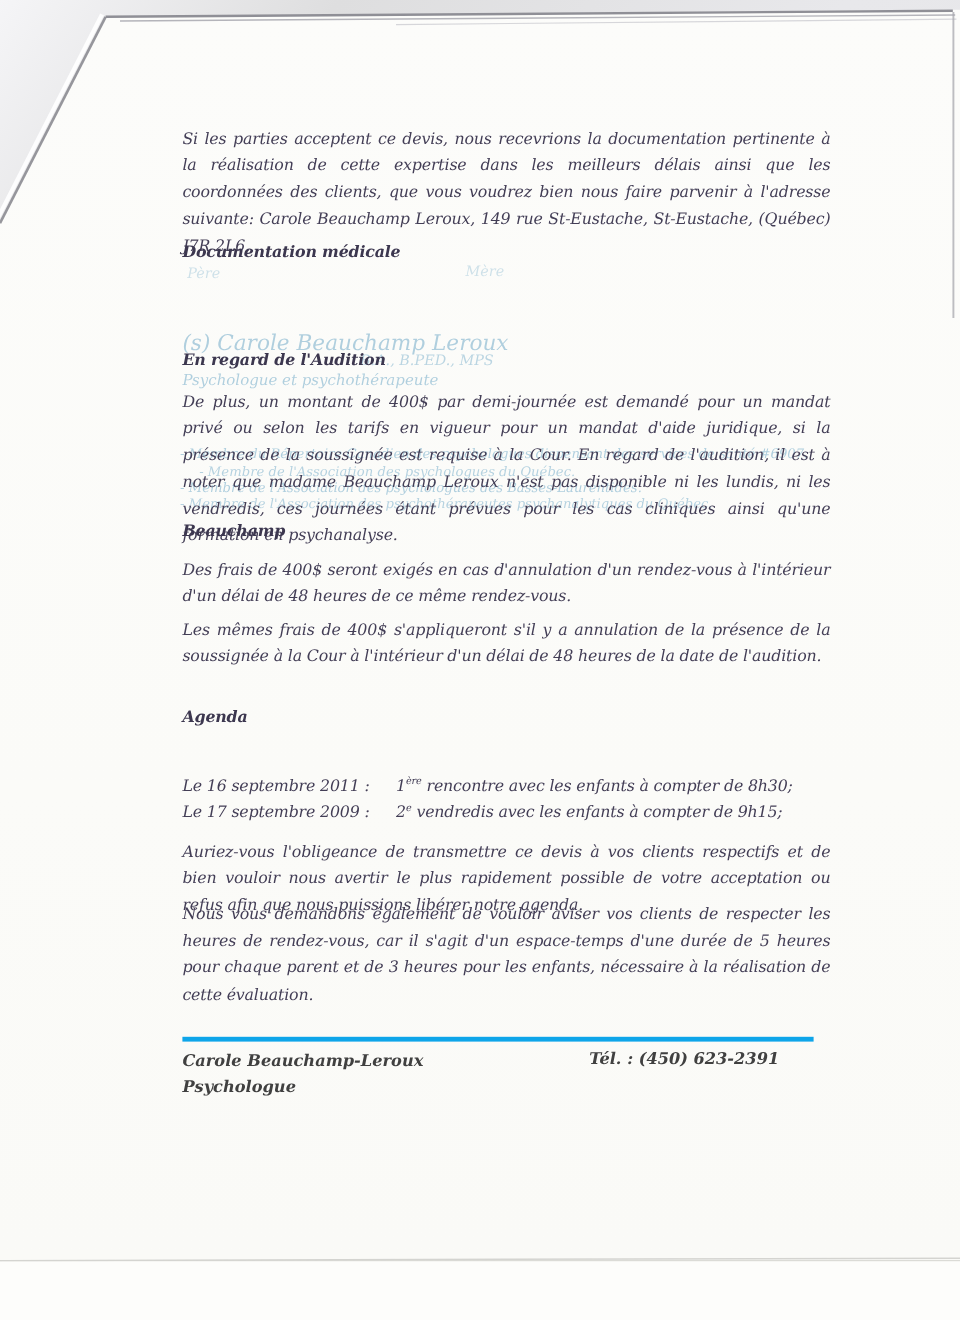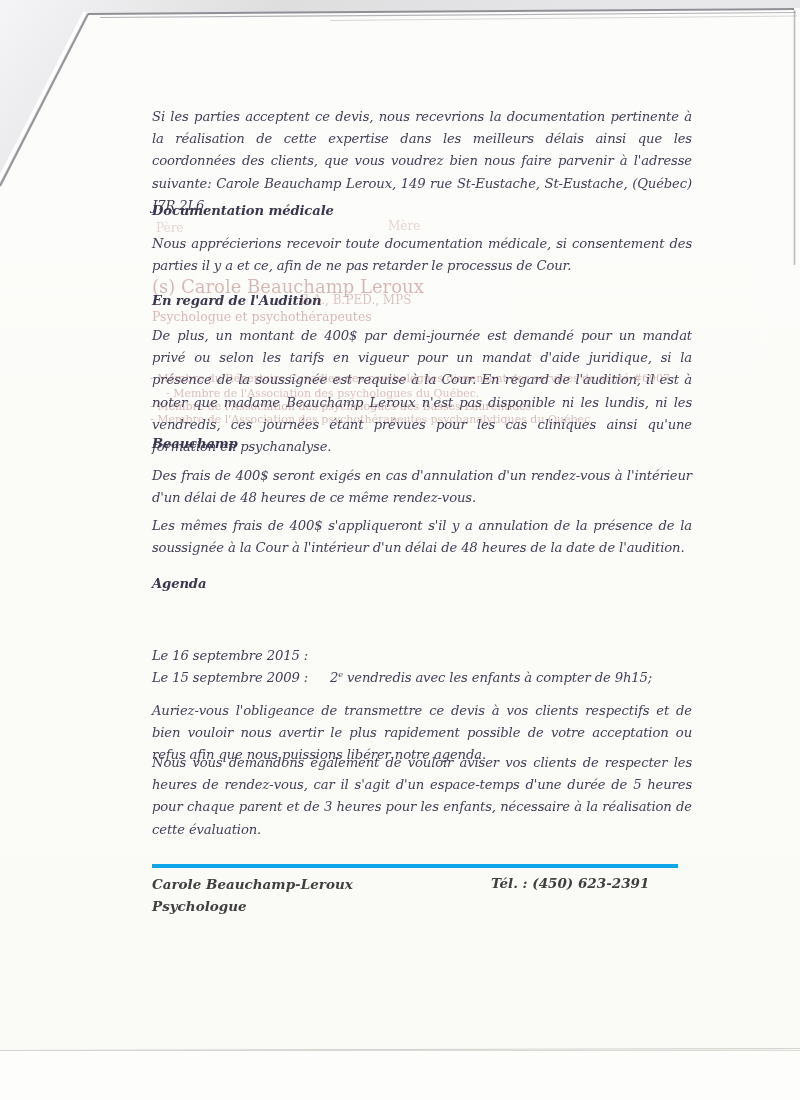--- a/index.html
+++ b/index.html
@@ -37,42 +37,42 @@
     width:auto;
   }
   .b-p1   { top:106px; }
   .b-h1   { top:200px; }
   .b-p2   { top:233px; }
   .b-h2   { top:290px; }
   .b-p3   { top:325px; }
   .b-h3   { top:433px; }
   .b-p4   { top:465px; }
   .b-p5   { top:515px; }
-  .b-h4   { top:573px; }
+  .b-h4   { top:588px; }
   .b-int  { top:607px; }
   .b-sch  { top:645px; }
   .b-p6   { top:700px; }
   .b-p7   { top:752px; }
   .sched-row { display:flex; }
   .sched-date { width:178px; flex:0 0 178px; }
   .sched-detail { flex:1; }
   sup { font-size:0.62em; line-height:0; }
   
   .footer {
     position:absolute; left:152px; top:864px; width:526px;
     border-top:4px solid #0ea5e9;
     font-style:italic; color:#404040; font-size:13.5px; line-height:22px;
   }
   .sig-name  { position:absolute; left:0;   top:5px;  font-weight:700; white-space:nowrap; }
   .sig-title { position:absolute; left:0;   top:27px; font-weight:700; white-space:nowrap; }
   .sig-phone { position:absolute; left:339px; top:4px; font-weight:700; white-space:nowrap; }
   
   .ghost {
-    position:absolute; white-space:nowrap;
-    color:#7f1d1d;
+    position:absolute; font-style:italic; white-space:nowrap;
+    color:#0369a1;
   }
   .g-pere { left:156px; top:221px; font-size:12px; opacity:0.18; }
   .g-mere { left:388px; top:219px; font-size:12px; opacity:0.18; }
   .g-a { left:152px; top:276px; font-size:18px; opacity:0.30; }
   .g-b { left:300px; top:293px; font-size:12px; opacity:0.26; }
   .g-c { left:152px; top:309px; font-size:12.5px; opacity:0.30; }
   .g-d { left:150px; top:372px; font-size:11px; opacity:0.30; }
   .g-e { left:166px; top:387px; font-size:11px; opacity:0.28; }
   .g-f { left:150px; top:400px; font-size:11px; opacity:0.30; }
   .g-g { left:150px; top:413px; font-size:11px; opacity:0.28; }
@@ -91,49 +91,49 @@
   <path d="M330,20.5 L797,16" stroke="#cfcfd4" stroke-width="1" fill="none" opacity="0.85"></path>
   <path d="M794.5,10 L794.5,265" stroke="#a8a8ae" stroke-width="1.6" fill="none" opacity="0.75"></path>
   <path d="M0,1050.5 L800,1048.5" stroke="#d4d4d0" stroke-width="1.2" fill="none"></path>
 </svg>
 
 <div class="ghost-layer">
   <div class="ghost g-pere">Père</div>
   <div class="ghost g-mere">Mère</div>
   <div class="ghost g-a">(s) Carole Beauchamp Leroux</div>
   <div class="ghost g-b">B.A., B.PED., MPS</div>
-  <div class="ghost g-c">Psychologue et psychothérapeutes</div>
+  <div class="ghost g-c">Psychologue et psychothérapeute</div>
   <div class="ghost g-d">-   Membre du Répertoire Canadien des psychologues dispensant des services de santé #6907.</div>
   <div class="ghost g-e">-   Membre de l'Association des psychologues du Québec.</div>
   <div class="ghost g-f">-   Membre de l'Association des psychologues des Basses-Laurentides.</div>
   <div class="ghost g-g">-   Membre de l'Association des psychothérapeutes psychanalytiques du Québec.</div>
 </div>
 
 <div class="doc">
 
   <div class="blk para b-p1">Si les parties acceptent ce devis, nous recevrions la documentation pertinente à la réalisation de cette expertise dans les meilleurs délais ainsi que les coordonnées des clients, que vous voudrez bien nous faire parvenir à l'adresse suivante: Carole Beauchamp Leroux, 149 rue St-Eustache, St-Eustache, (Québec) J7R 2L6.</div>
 
   <div class="blk hd b-h1">Documentation médicale</div>
-  <div class="blk para b-p2">Nous apprécierions recevoir toute documentation médicale, si consentement des parties il y a et ce, afin de ne pas retarder le processus de Cour.</div>
 
   <div class="blk hd b-h2">En regard de l'Audition</div>
   <div class="blk para b-p3">De plus, un montant de 400$ par demi-journée est demandé pour un mandat privé ou selon les tarifs en vigueur pour un mandat d'aide juridique, si la présence de la soussignée est requise à la Cour.  En regard de l'audition, il est à noter que madame Beauchamp Leroux  n'est pas disponible ni les lundis, ni les vendredis, ces journées étant prévues pour les cas cliniques ainsi qu'une formation en psychanalyse.</div>
 
   <div class="blk hd b-h3">Beauchamp</div>
   <div class="blk para b-p4">Des frais de 400$ seront exigés en cas d'annulation d'un rendez-vous  à l'intérieur d'un délai de 48 heures de ce même rendez-vous.</div>
   <div class="blk para b-p5">Les mêmes frais de 400$ s'appliqueront s'il y a annulation de la présence de la soussignée à la Cour à l'intérieur d'un délai de 48 heures de la date de l'audition.</div>
 
   <div class="blk hd b-h4">Agenda</div>
 
   <div class="blk b-sch">
     <div class="sched-row">
-      <span class="sched-date">Le 16 septembre 2015 :</span>
+      <span class="sched-date">Le 16 septembre 2011 :</span>
+      <span class="sched-detail"><span>1</span><sup>ère</sup><span> rencontre avec les enfants à compter de 8h30;</span></span>
     </div>
     <div class="sched-row">
-      <span class="sched-date">Le 15 septembre 2009 :</span>
+      <span class="sched-date">Le 17 septembre 2009 :</span>
       <span class="sched-detail"><span>2</span><sup>e</sup><span> vendredis avec les enfants à compter  de 9h15;</span></span>
     </div>
   </div>
 
   <div class="blk para b-p6">Auriez-vous l'obligeance de transmettre ce devis à vos clients respectifs et de bien vouloir nous avertir le plus rapidement possible de votre acceptation ou refus afin que nous puissions libérer notre agenda.</div>
   <div class="blk para b-p7">Nous vous demandons également de vouloir aviser vos clients de respecter les heures de rendez-vous, car il s'agit d'un espace-temps d'une durée de 5 heures pour chaque parent et de 3 heures pour les enfants, nécessaire à la réalisation de cette évaluation.</div>
 
   <div class="footer">
     <div class="sig-name">Carole Beauchamp-Leroux</div>
     <div class="sig-title">Psychologue</div>

